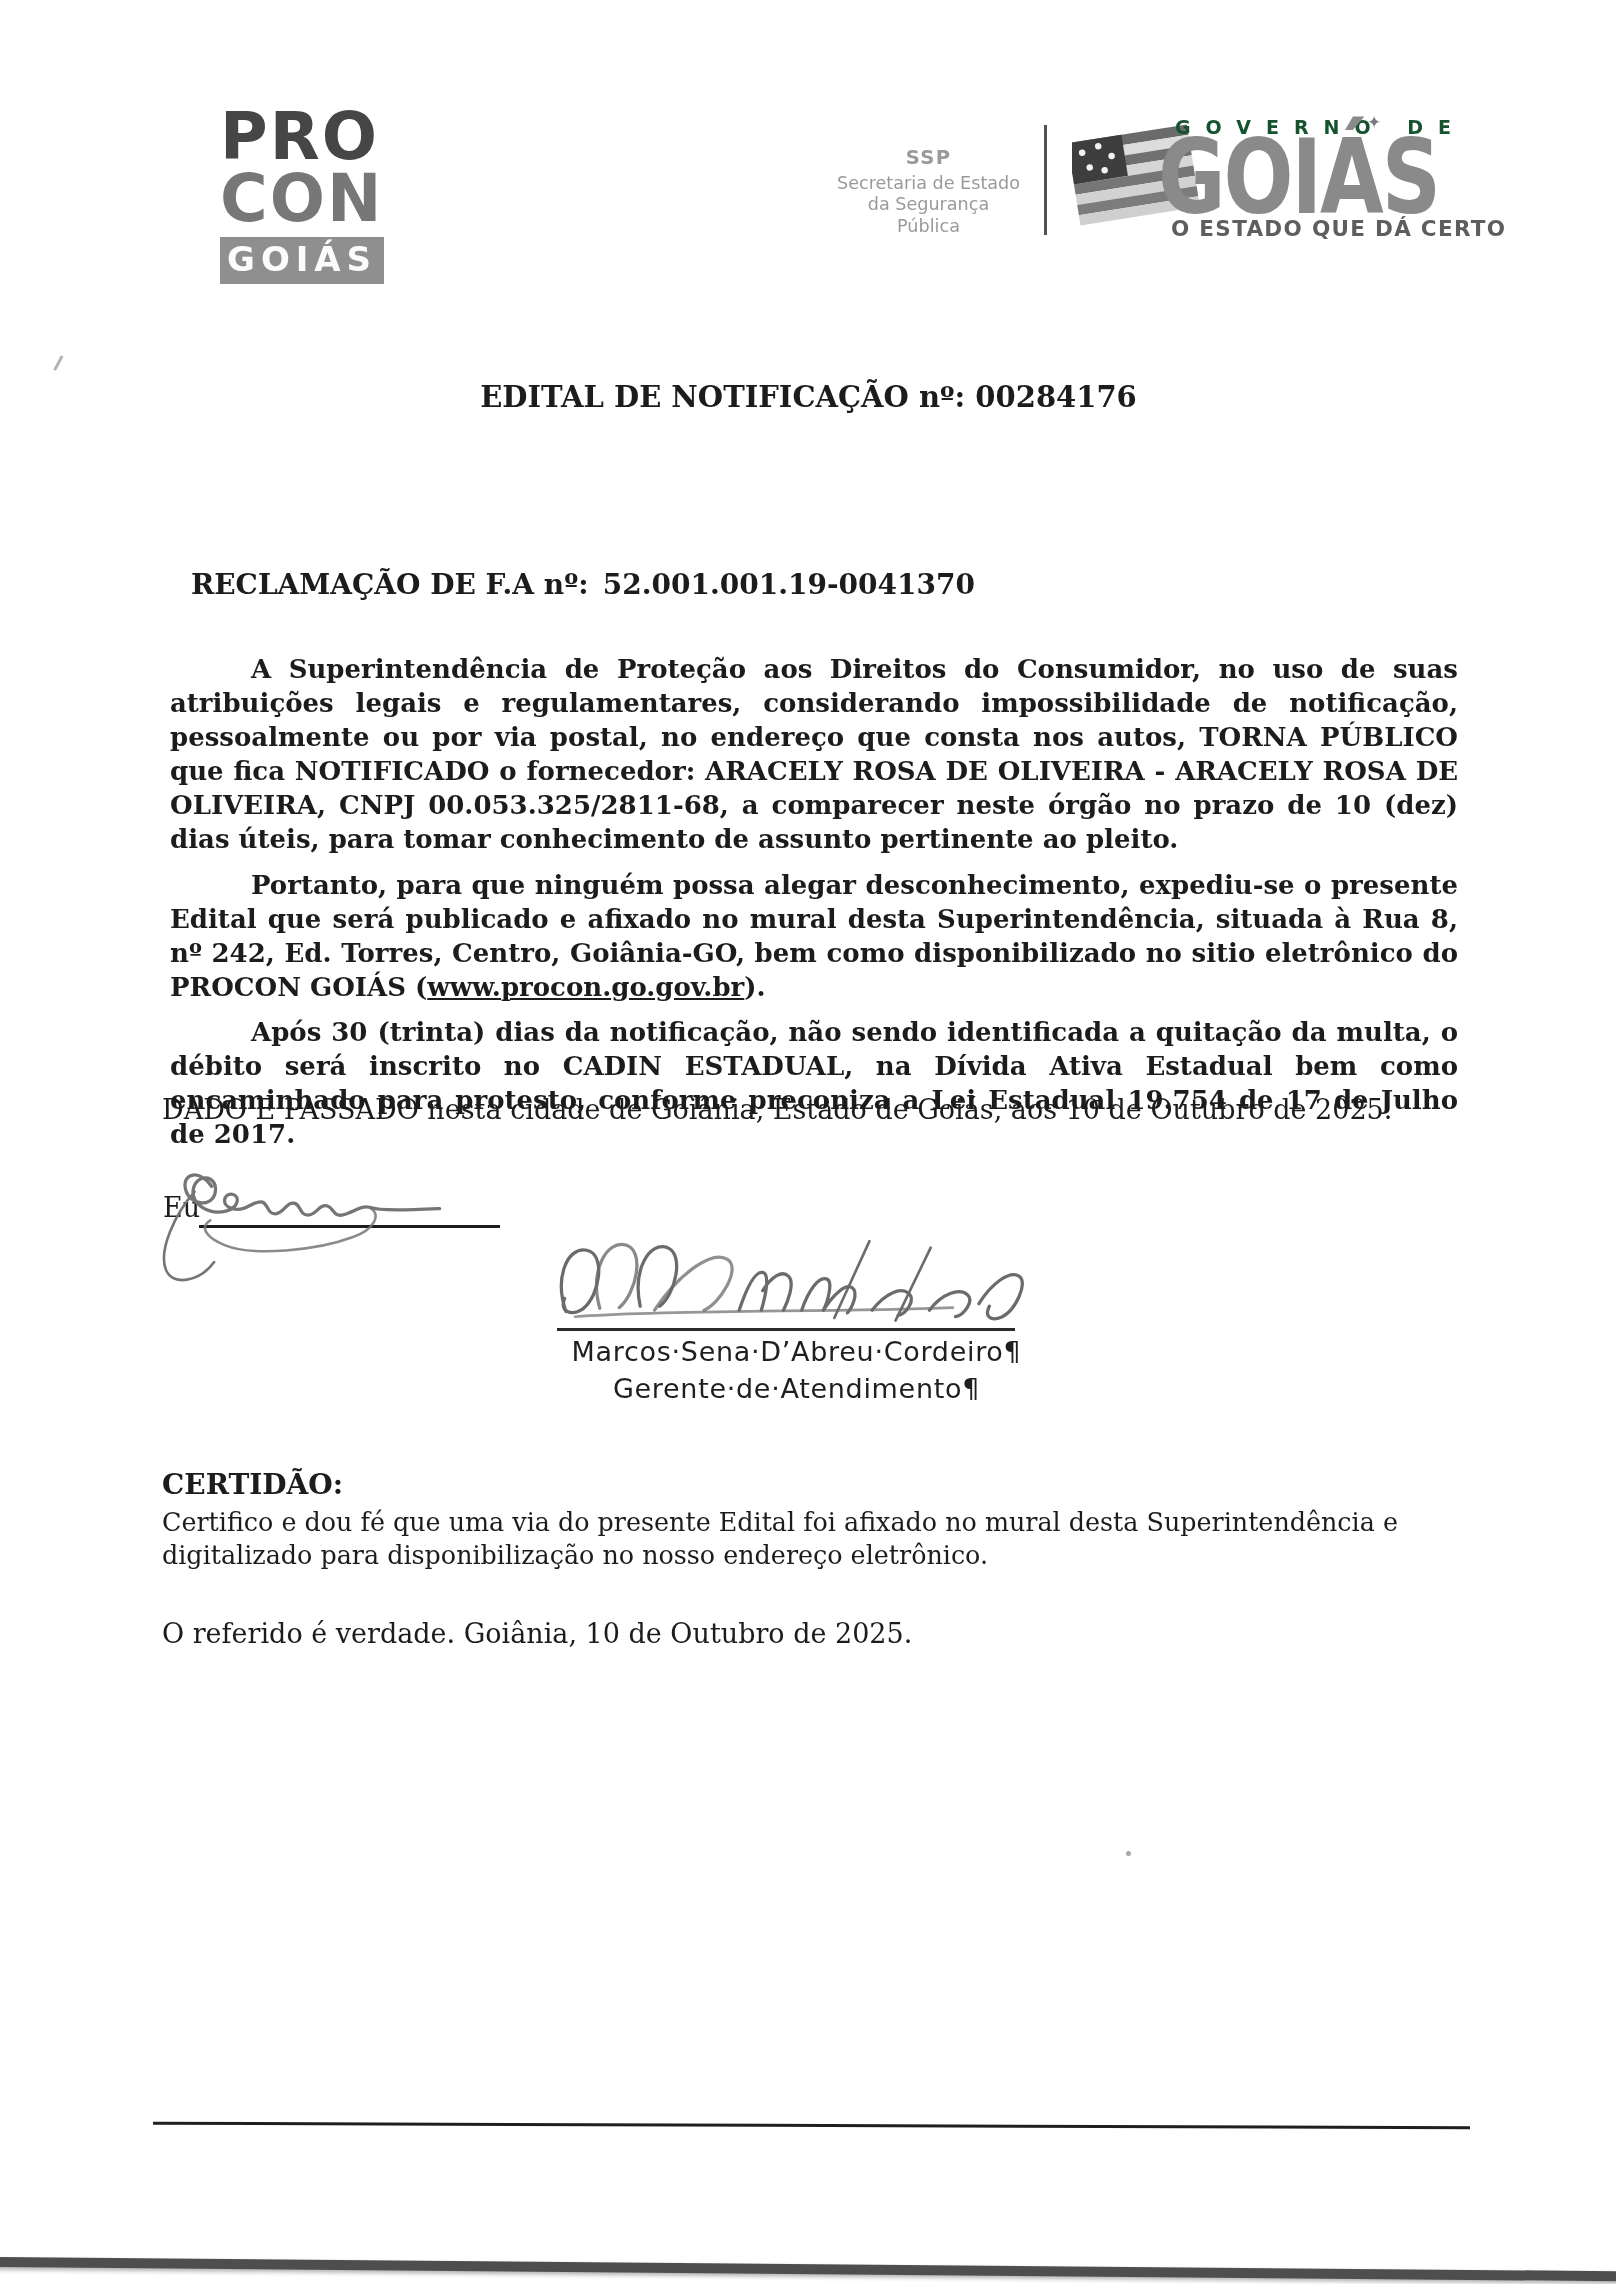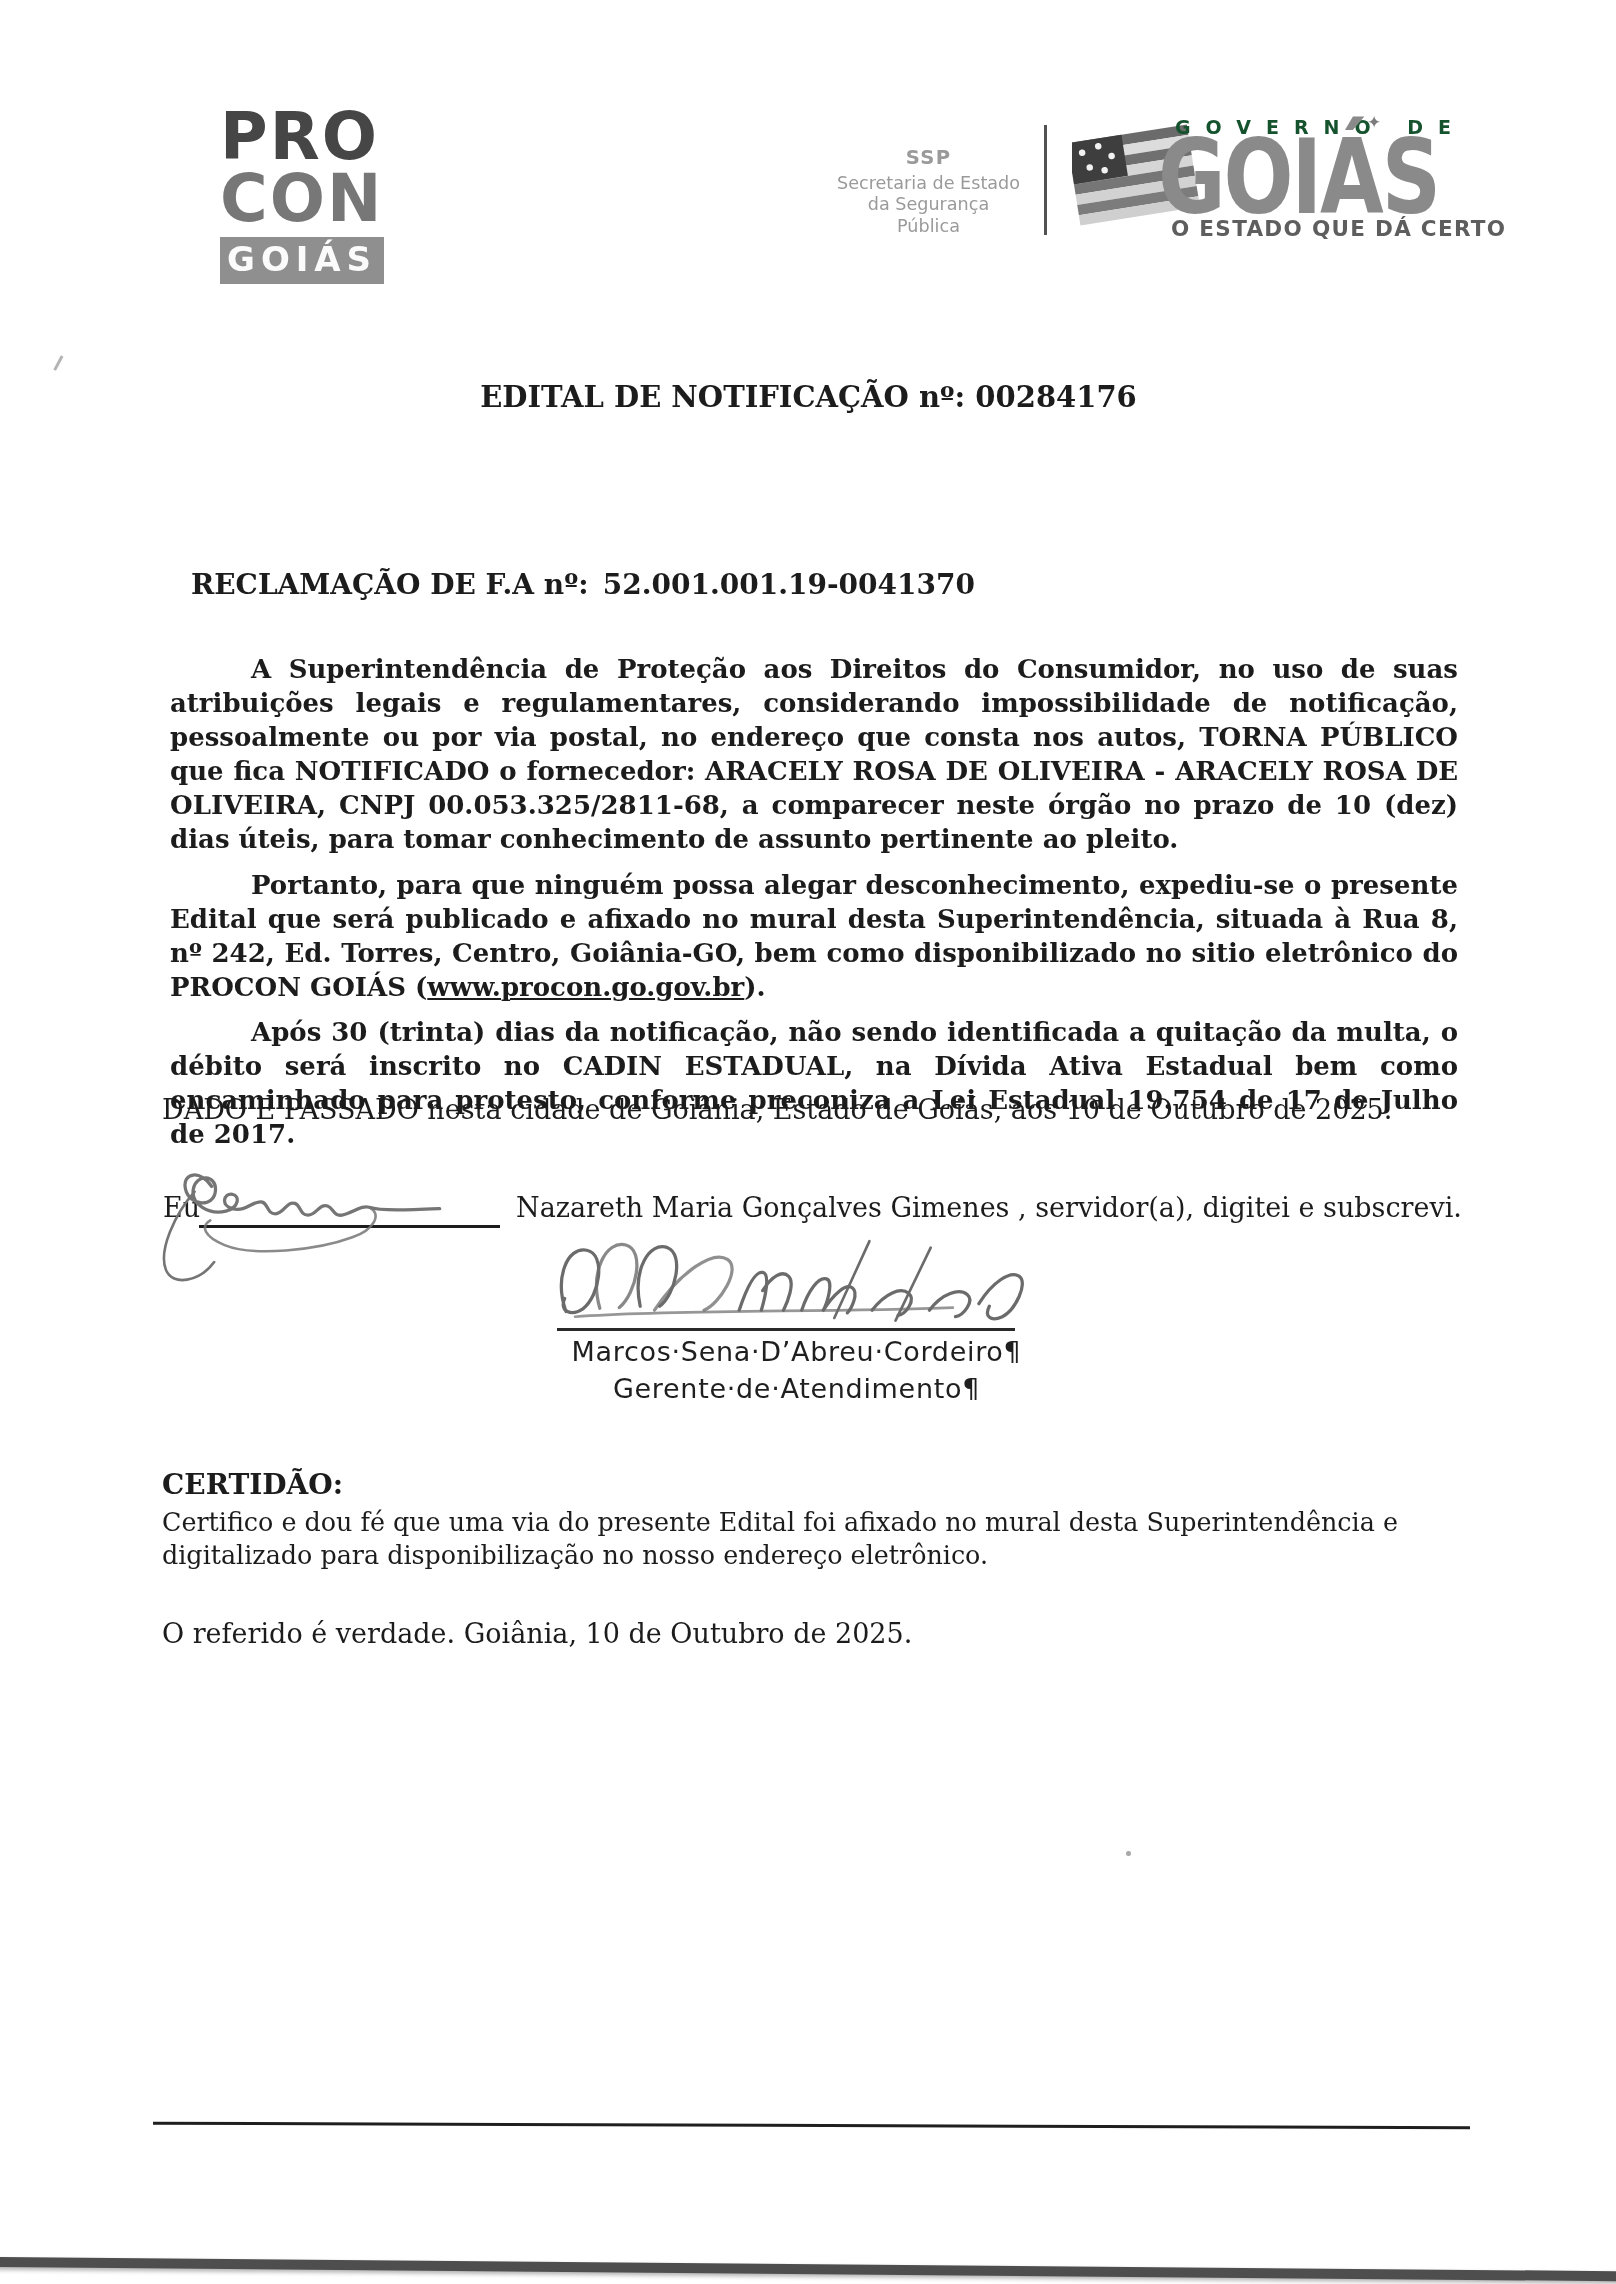--- a/index.html
+++ b/index.html
@@ -150,21 +150,20 @@
   <div class="sig1-rule"></div>
   <span class="sig1">
     <svg width="378" height="137" viewBox="0 0 580 210">
       <g fill="none" stroke="#757575" stroke-width="5" stroke-linecap="round">
         <path d="M96 42 C80 16 50 20 56 46 C62 72 100 76 102 48 C104 24 72 22 68 46 C64 70 92 86 118 80 C138 75 140 56 128 54 C114 52 110 72 128 76 C150 82 160 62 174 66 C183 69 181 84 194 84 C207 84 211 64 224 68 C233 71 231 86 244 86 C257 86 261 68 274 72 C283 75 283 88 296 86 C314 82 326 70 338 74 C356 80 400 78 446 76"></path>
         <path d="M70 50 C40 84 14 140 26 170 C36 196 78 188 100 158" stroke-width="4"></path>
         <path d="M338 74 C358 84 346 108 312 120 C258 140 160 150 116 132 C86 120 78 104 94 94" stroke-width="4" opacity="0.85"></path>
       </g>
     </svg>
   </span>
-  <div class="clerk-text">Nazareth Maria Gonçalves Gimenes , servidor(a), digitei e subscrevi.</div>
 
   <span class="sig2">
     <svg width="482" height="101" viewBox="0 0 740 155">
       <g fill="none" stroke="#6b6b6b" stroke-width="5" stroke-linecap="round">
         <path d="M26 122 C8 70 28 22 58 28 C88 34 78 98 52 118 C34 130 16 122 24 102"></path>
         <path d="M78 117 C62 60 88 12 118 20 C148 28 134 94 108 116" opacity="0.8"></path>
         <path d="M140 114 C128 58 154 14 182 24 C208 34 194 96 170 114"></path>
         <path d="M162 120 C202 60 252 28 274 42 C296 56 262 110 238 120" opacity="0.75"></path>
         <path d="M292 120 C304 84 316 60 328 62 C340 64 332 100 326 120 M328 90 C342 68 358 58 368 68 C378 78 366 108 360 120"></path>
         <path d="M388 120 C398 90 414 68 426 72 C438 76 426 112 420 122 C436 96 456 78 466 86 C476 94 464 118 458 124"></path>

